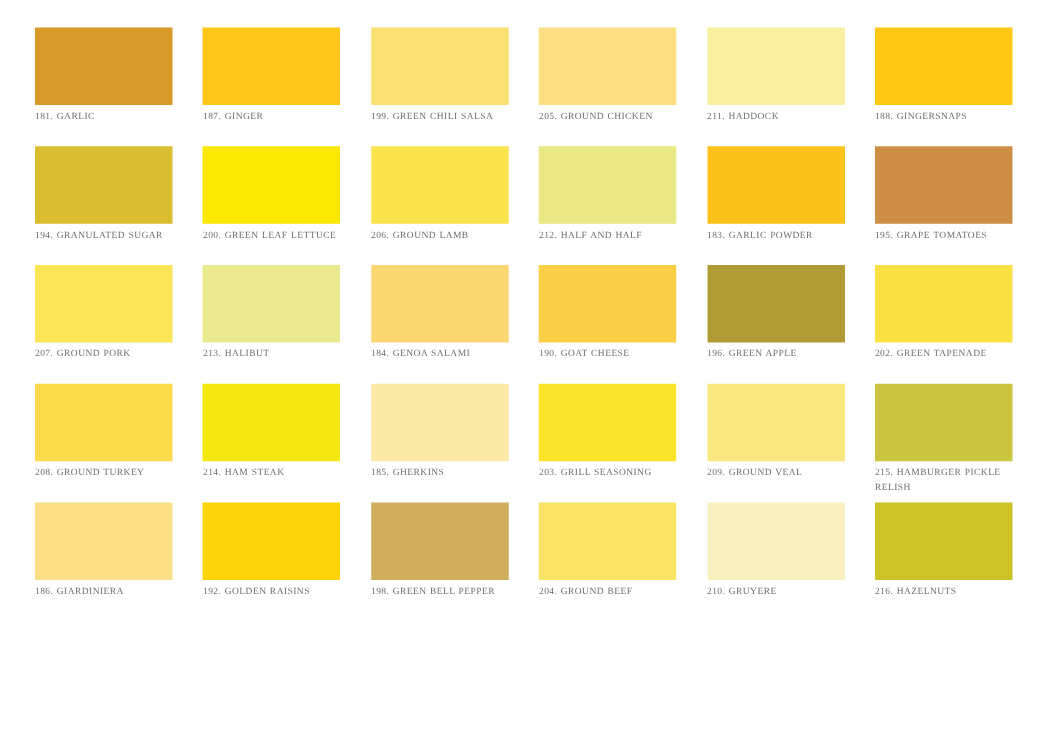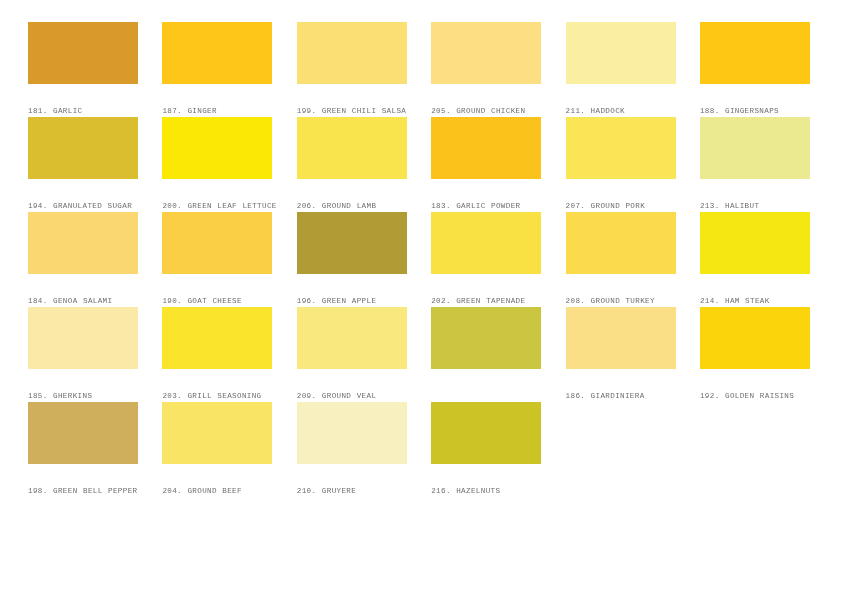--- a/index.html
+++ b/index.html
@@ -37,23 +37,23 @@
 
   .swatch-chip {
     width: 110px;
     height: 62px;
     display: block;
   }
 
   .swatch-label {
     display: block;
     width: 118px;
-    margin-top: 22px;
+    margin-top: 3px;
     color: #6d6e71;
-    font-family: Liberation Mono, monospace;
+    font-family: Liberation Serif, serif;
     font-size: 7.6px;
     letter-spacing: 0.35px;
     line-height: 11.5px;
     text-transform: uppercase;
     word-spacing: 0.5px;
   }
 </style>
 </head>
 <body>
 
@@ -88,22 +88,30 @@
     </div>
     <div class="swatch-cell">
       <span class="swatch-chip" style="background-color: rgb(251, 232, 5);"></span>
       <span class="swatch-label">200. GREEN LEAF LETTUCE</span>
     </div>
     <div class="swatch-cell">
       <span class="swatch-chip" style="background-color: rgb(250, 228, 78);"></span>
       <span class="swatch-label">206. GROUND LAMB</span>
     </div>
     <div class="swatch-cell">
+      <span class="swatch-chip" style="background-color: rgb(233, 232, 132);"></span>
+      <span class="swatch-label">212. HALF AND HALF</span>
+    </div>
+    <div class="swatch-cell">
       <span class="swatch-chip" style="background-color: rgb(252, 194, 28);"></span>
       <span class="swatch-label">183. GARLIC POWDER</span>
+    </div>
+    <div class="swatch-cell">
+      <span class="swatch-chip" style="background-color: rgb(205, 143, 69);"></span>
+      <span class="swatch-label">195. GRAPE TOMATOES</span>
     </div>
     <div class="swatch-cell">
       <span class="swatch-chip" style="background-color: rgb(250, 229, 87);"></span>
       <span class="swatch-label">207. GROUND PORK</span>
     </div>
     <div class="swatch-cell">
       <span class="swatch-chip" style="background-color: rgb(236, 234, 144);"></span>
       <span class="swatch-label">213. HALIBUT</span>
     </div>
     <div class="swatch-cell">
@@ -137,20 +145,21 @@
     <div class="swatch-cell">
       <span class="swatch-chip" style="background-color: rgb(250, 229, 44);"></span>
       <span class="swatch-label">203. GRILL SEASONING</span>
     </div>
     <div class="swatch-cell">
       <span class="swatch-chip" style="background-color: rgb(249, 232, 125);"></span>
       <span class="swatch-label">209. GROUND VEAL</span>
     </div>
     <div class="swatch-cell">
       <span class="swatch-chip" style="background-color: rgb(203, 198, 63);"></span>
+      <span class="swatch-label">215. HAMBURGER PICKLE RELISH</span>
     </div>
     <div class="swatch-cell">
       <span class="swatch-chip" style="background-color: rgb(251, 223, 134);"></span>
       <span class="swatch-label">186. GIARDINIERA</span>
     </div>
     <div class="swatch-cell">
       <span class="swatch-chip" style="background-color: rgb(252, 212, 12);"></span>
       <span class="swatch-label">192. GOLDEN RAISINS</span>
     </div>
     <div class="swatch-cell">

